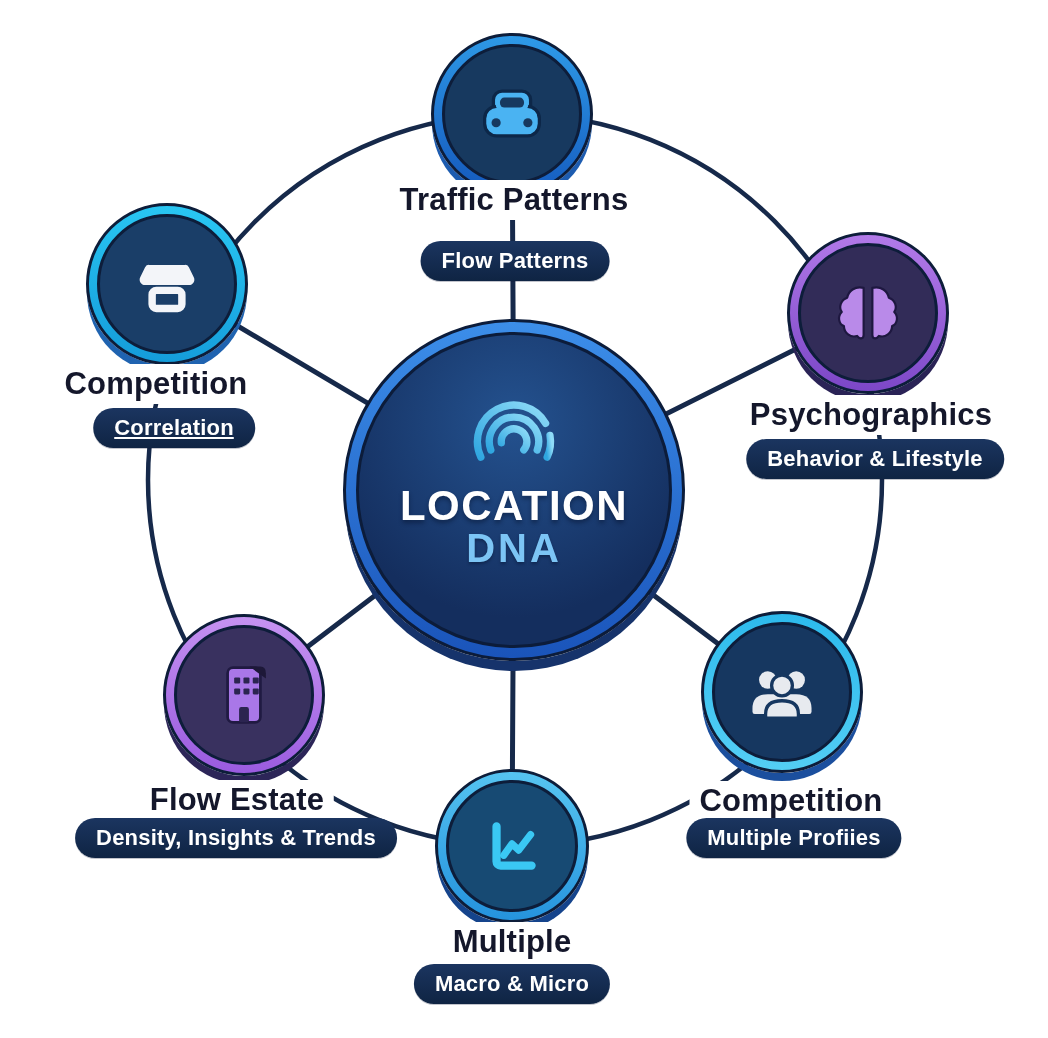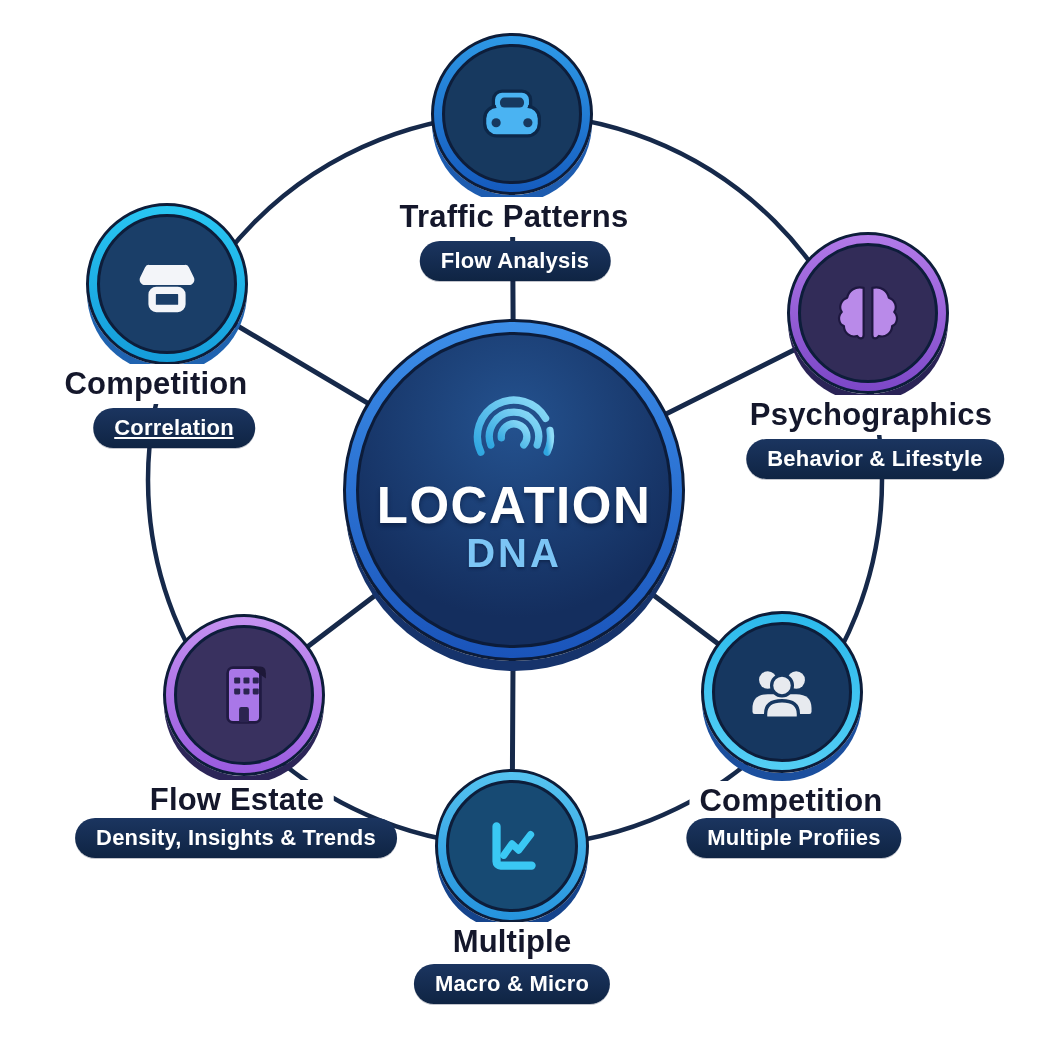--- a/index.html
+++ b/index.html
@@ -38,21 +38,21 @@
     z-index:2;
   }
   .hub-inner{
     position:absolute;inset:10px;border-radius:50%;
     border:3px solid #0c1c3a;
     background:radial-gradient(circle at 50% 28%,var(--inner-top) 0%,var(--inner-bottom) 72%);
     display:flex;flex-direction:column;align-items:center;justify-content:center;
   }
   .hub-content{margin-top:-16px;display:flex;flex-direction:column;align-items:center;}
   .hub-title{
-    font-size:51px;font-weight:700;color:var(--title-color,#fff);
+    font-size:42px;font-weight:700;color:var(--title-color,#fff);
     letter-spacing:1.5px;line-height:1.05;margin-top:4px;
     text-shadow:0 3px 4px rgba(5,15,40,.45);
   }
   .hub-sub{
     font-size:40px;font-weight:700;color:var(--subtitle-color,#7cc5f5);
     letter-spacing:3px;line-height:1.0;margin-top:0px;
     text-shadow:0 2px 3px rgba(5,15,40,.4);
   }
 
   
@@ -120,22 +120,22 @@
           <rect x="7" y="25" width="50" height="27" rx="11" fill="currentColor"></rect>
         </g>
         <rect x="17" y="14" width="30" height="16" rx="7" fill="currentColor"></rect>
         <rect x="9" y="27" width="46" height="23" rx="9" fill="currentColor"></rect>
         <rect x="21" y="17" width="22" height="9" rx="4" fill="var(--inner)"></rect>
         <circle cx="17.5" cy="40" r="4.2" fill="var(--inner)"></circle>
         <circle cx="46.5" cy="40" r="4.2" fill="var(--inner)"></circle>
       </svg>
     </div>
   </div>
-  <div class="nlabel abs" style="left:514px;top:217px;">Traffic Patterns</div>
-  <div class="pill abs" style="left:515px;top:261px;">Flow Analysis</div>
+  <div class="nlabel abs" style="left:514px;top:200px;">Traffic Patterns</div>
+  <div class="pill abs" style="left:515px;top:261px;">Flow Patterns</div>
 
   <div class="node abs" style="left: 167px; top: 284px; --ring-top: #2ac8f4; --ring-bottom: #149bd9; --inner: #1a3e68; --icon: #f3f5f9; --base: #1f63b0;">
     <div class="node-inner">
       <svg width="68" height="68" viewBox="0 0 64 64">
         <path fill="currentColor" d="M15 14 h34 a4 4 0 0 1 3.6 2.2 l4.6 9.5 a5 5 0 0 1 -4.5 7.3 H11.3 a5 5 0 0 1 -4.5 -7.3 l4.6 -9.5 A4 4 0 0 1 15 14 Z"></path>
         <rect x="18" y="38" width="28" height="17" rx="4" fill="none" stroke="currentColor" stroke-width="7"></rect>
       </svg>
     </div>
   </div>
   <div class="nlabel abs" style="left:156px;top:384px;">Competition</div>

